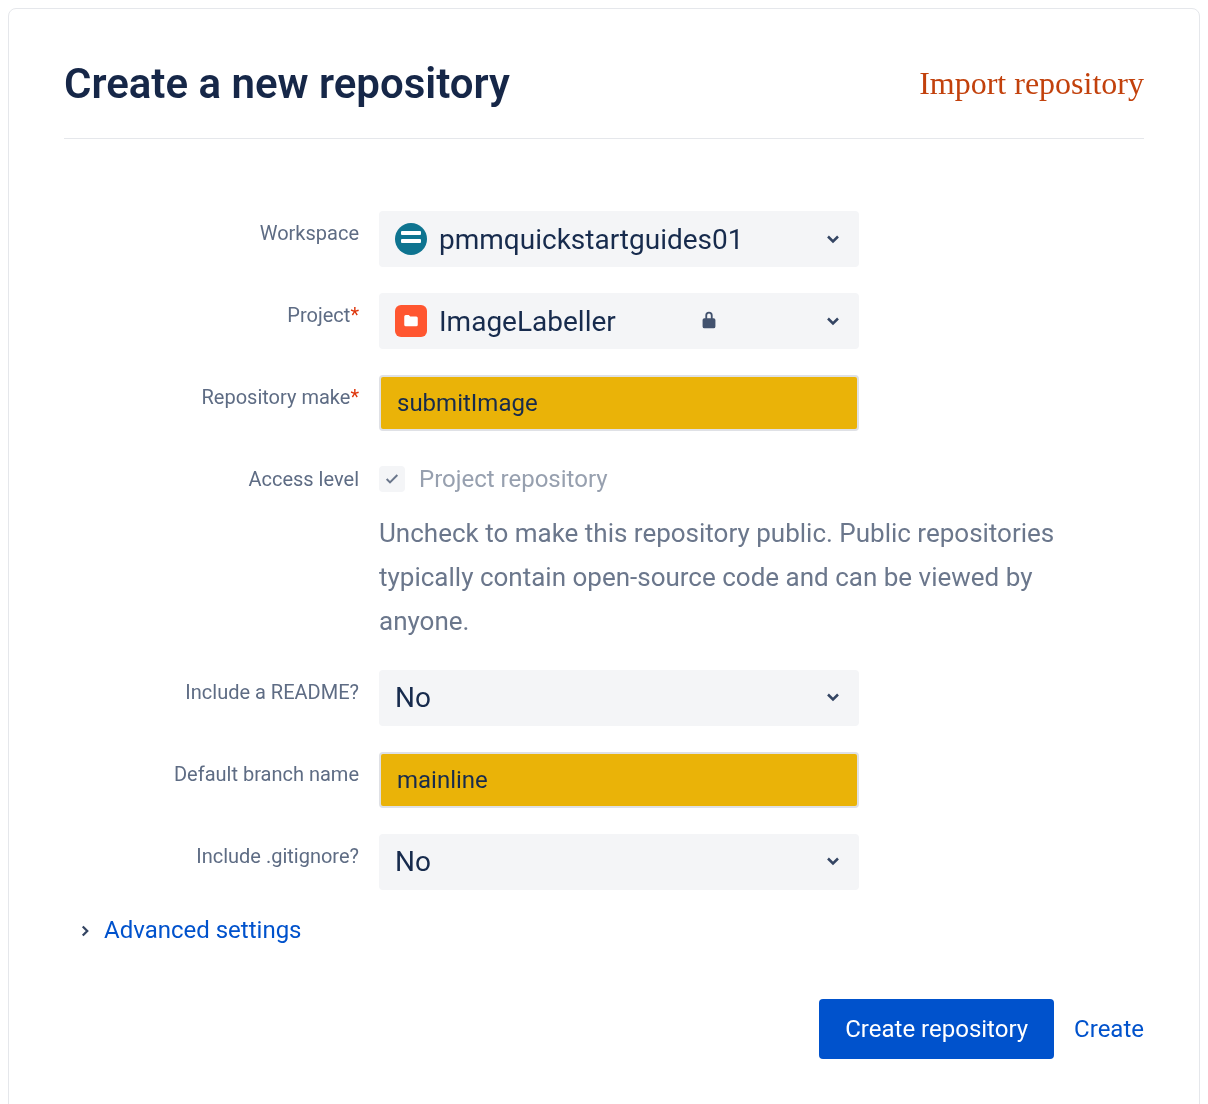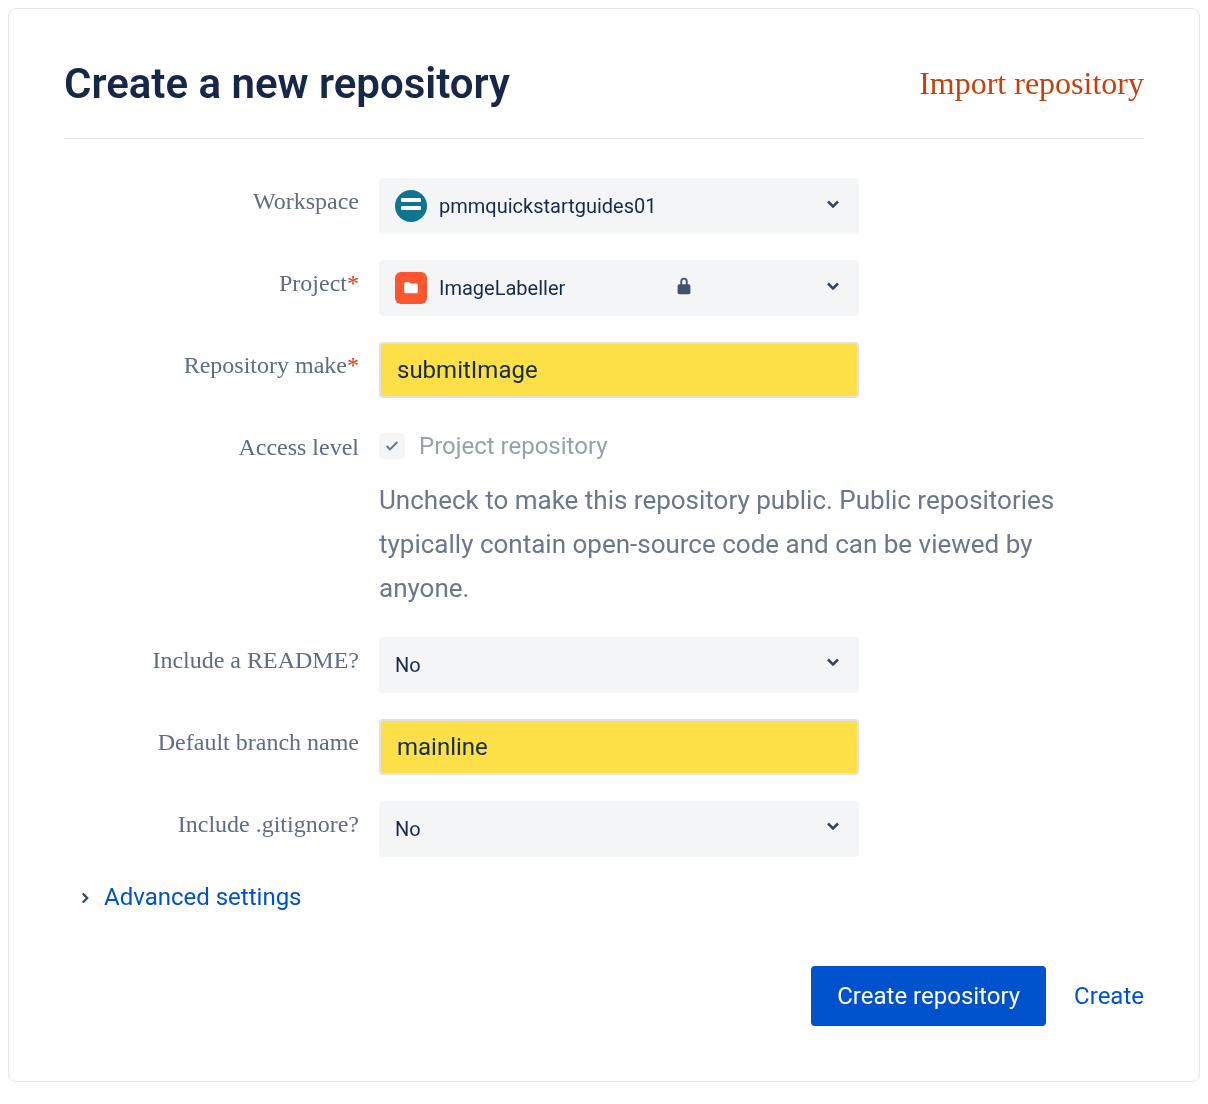--- a/index.html
+++ b/index.html
@@ -13,21 +13,21 @@
       border: 1px solid #e5e7eb;
       border-radius: 8px;
       padding: 50px 55px 55px 55px;
     }
     .header {
       display: flex;
       justify-content: space-between;
       align-items: center;
       padding-bottom: 30px;
       border-bottom: 1px solid #e5e7eb;
-      margin-bottom: 39px;
+      margin-bottom: 72px;
     }
     .page-title {
       font-size: 42px;
       font-weight: 600;
       color: #162748;
     }
     .import-link {
       color: #c2410c;
       font-size: 32px;
       text-decoration: none;
@@ -37,55 +37,54 @@
     .form-row {
       display: flex;
       align-items: flex-start;
       margin-bottom: 26px;
       gap: 20px;
     }
     .label-col {
       width: 295px;
       text-align: right;
       padding-top: 10px;
-      font-size: 24px;
+      font-size: 20px;
       color: #5e6c84;
-      font-family: Liberation Serif, serif;
     }
     .required-asterisk {
       color: #de350b;
     }
     .control-col {
       flex: 1;
       max-width: 480px;
     }
     .control-col-wide {
       flex: 1;
       max-width: 680px;
     }
     .select-box {
       background: #f4f5f7;
       border-radius: 4px;
       padding: 12px 16px;
       display: flex;
       align-items: center;
       gap: 12px;
-      font-size: 20px;
+      font-size: 28px;
       color: #172b4d;
       cursor: pointer;
       position: relative;
       height: 56px;
     }
     .select-box .chevron {
       margin-left: auto;
     }
     .text-input {
       width: 100%;
       border: 2px solid #dfe1e6;
-      background: #fde047;
+      background: #eab308;
       border-radius: 4px;
       padding: 12px 16px;
       font-size: 24px;
       color: #172b4d;
       font-family: inherit;
       height: 56px;
     }
     .workspace-icon {
       width: 32px;
       height: 32px;
@@ -167,21 +166,21 @@
       cursor: pointer;
     }
     .advanced-chevron { color: #344563; }
     .advanced-text {
       color: #0052cc;
       font-size: 24px;
     }
     .footer {
       display: flex;
       justify-content: flex-end;
-      gap: 28px;
+      gap: 20px;
       margin-top: 55px;
     }
     .btn-primary {
       background: #0052cc;
       color: #fff;
       border: none;
       border-radius: 4px;
       font-size: 24px;
       padding: 16px 26px;
       cursor: pointer;

